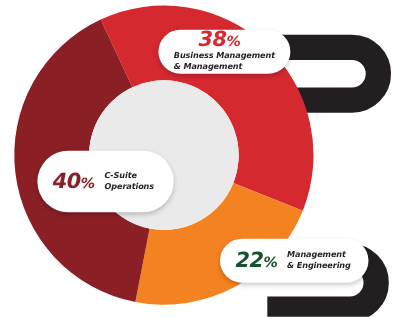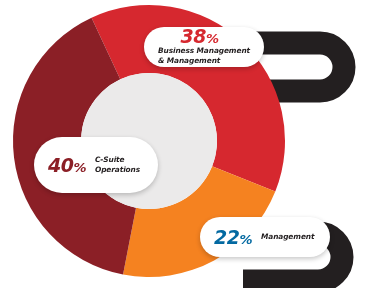--- a/index.html
+++ b/index.html
@@ -76,21 +76,21 @@
     margin-top: 28px;
   }
   #callout-csuite .pct { color: #8b1f26; margin-right: 9px; }
 
   #callout-ops {
     left: 200px;
     top: 217px;
     height: 40px;
     padding: 0 16px 0 14px;
   }
-  #callout-ops .pct { color: #0369a1; margin-right: 9px; }
+  #callout-ops .pct { color: #14532d; margin-right: 9px; }
 </style>
 </head>
 <body>
 
 <div id="stage">
 
   <svg id="chart-svg" viewBox="0 0 375 288">
     <defs>
       <filter id="pillShadow" x="-30%" y="-40%" width="170%" height="200%">
         <feDropShadow dx="0" dy="2" stdDeviation="2" flood-color="#000000" flood-opacity="0.25"></feDropShadow>
@@ -133,16 +133,17 @@
       <span>Operations</span>
     </div>
   </div>
 
   <div class="callout" id="callout-ops">
     <div class="pct">
       <span class="num">22</span><span class="sym">%</span>
     </div>
     <div class="lbl">
       <span>Management</span>
+      <span>&amp; Engineering</span>
     </div>
   </div>
 
 </div>
 
 </body></html>

